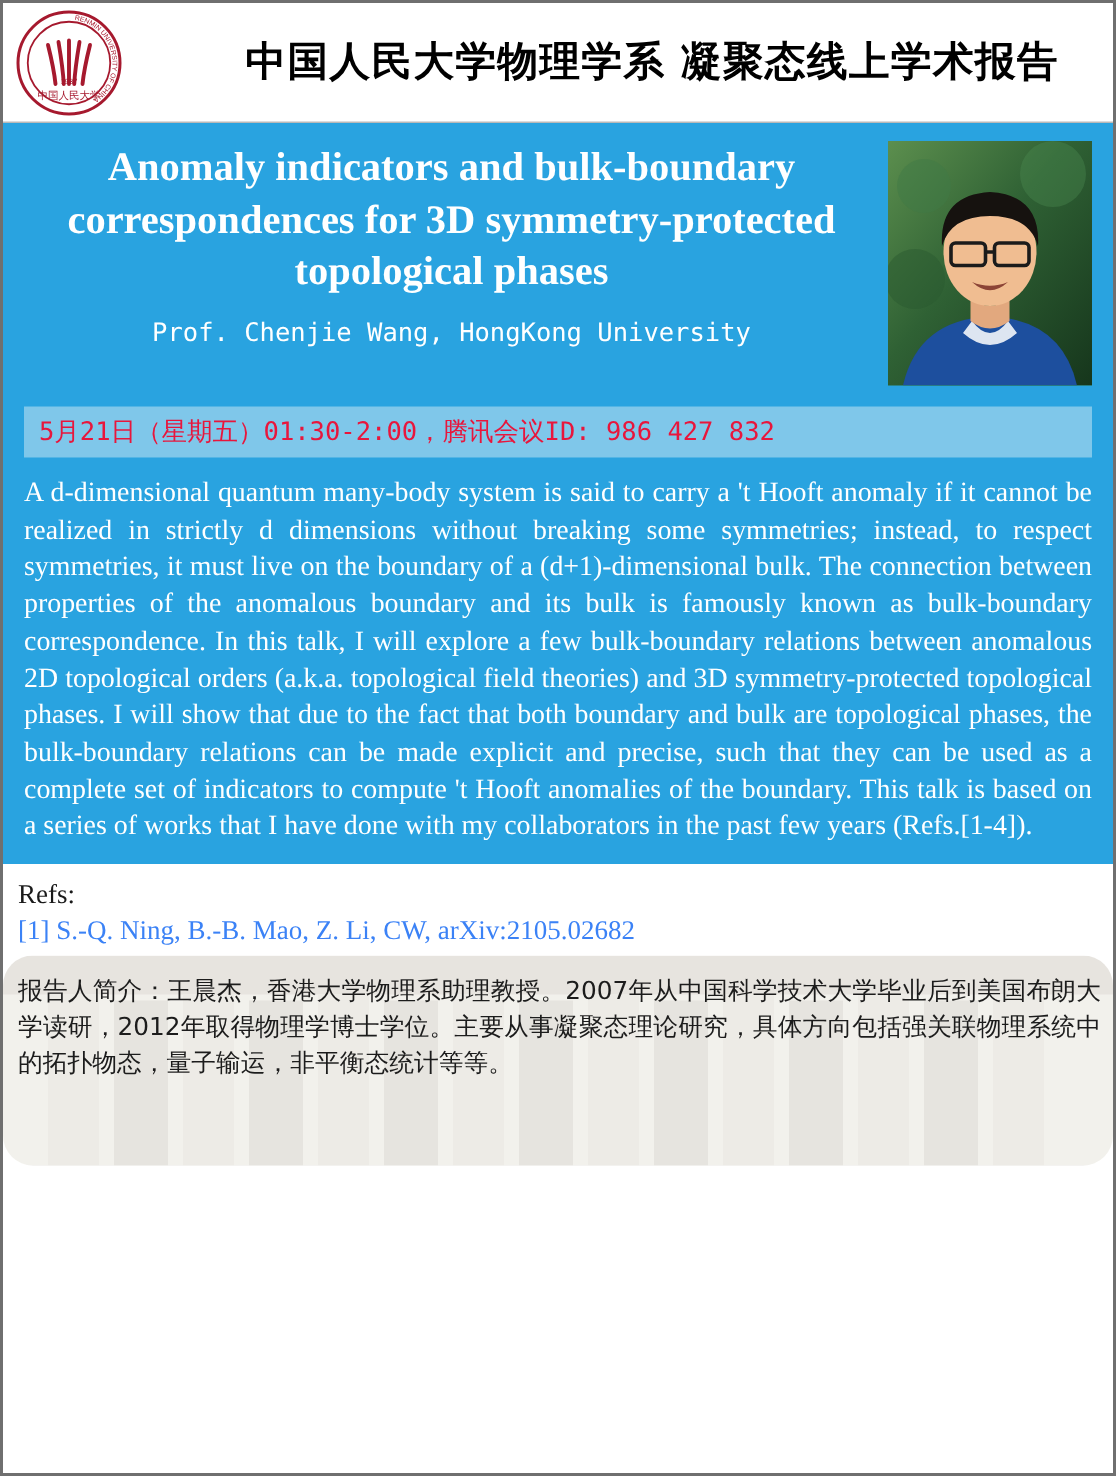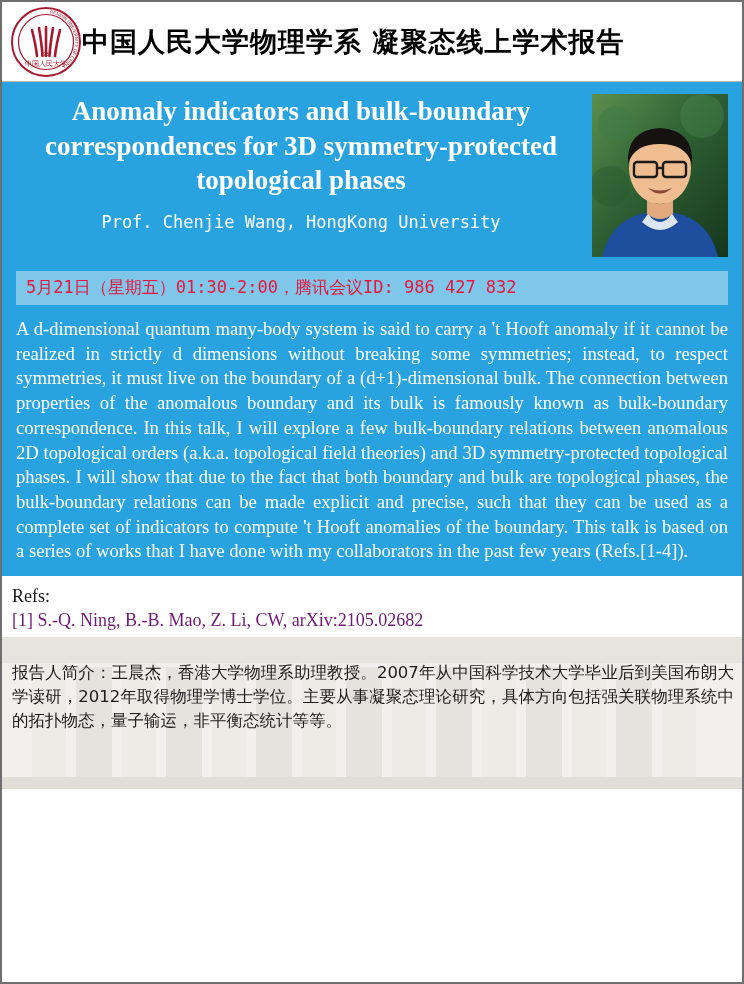--- a/index.html
+++ b/index.html
@@ -36,21 +36,21 @@
   .logo {
     width: 72px;
     height: 72px;
     flex: 0 0 72px;
     position: relative;
     margin-left: 2px;
   }
   .logo svg { display: block; }
   .header-titles {
     flex: 1 1 auto;
-    text-align: left;
+    text-align: right;
     padding-right: 30px;
   }
   .header-cn {
     font-family: "DejaVu Sans", sans-serif;
     font-size: 27px;
     font-weight: bold;
     color: #000000;
     letter-spacing: 1px;
     line-height: 1.25;
   }
@@ -139,31 +139,32 @@
   }
   .refs-label {
     font-family: "Liberation Serif", serif;
     font-size: 18px;
     color: #1a1a1a;
     line-height: 1.35;
   }
   .ref-line {
     font-family: "Liberation Serif", serif;
     font-size: 18px;
-    color: #701a75;
+    color: #3b82f6;
     line-height: 1.38;
     white-space: nowrap;
   }
 
   
   .bio-wrap {
     position: relative;
-    padding: 24px 8px 8px 10px;
+    padding: 12px 8px 8px 10px;
     min-height: 120px;
     overflow: hidden;
+    border-radius: 20px;
   }
   .bio-bg {
     position: absolute;
     inset: 0;
     z-index: 0;
     opacity: 0.33;
   }
   .bio-text {
     position: relative;
     z-index: 1;

